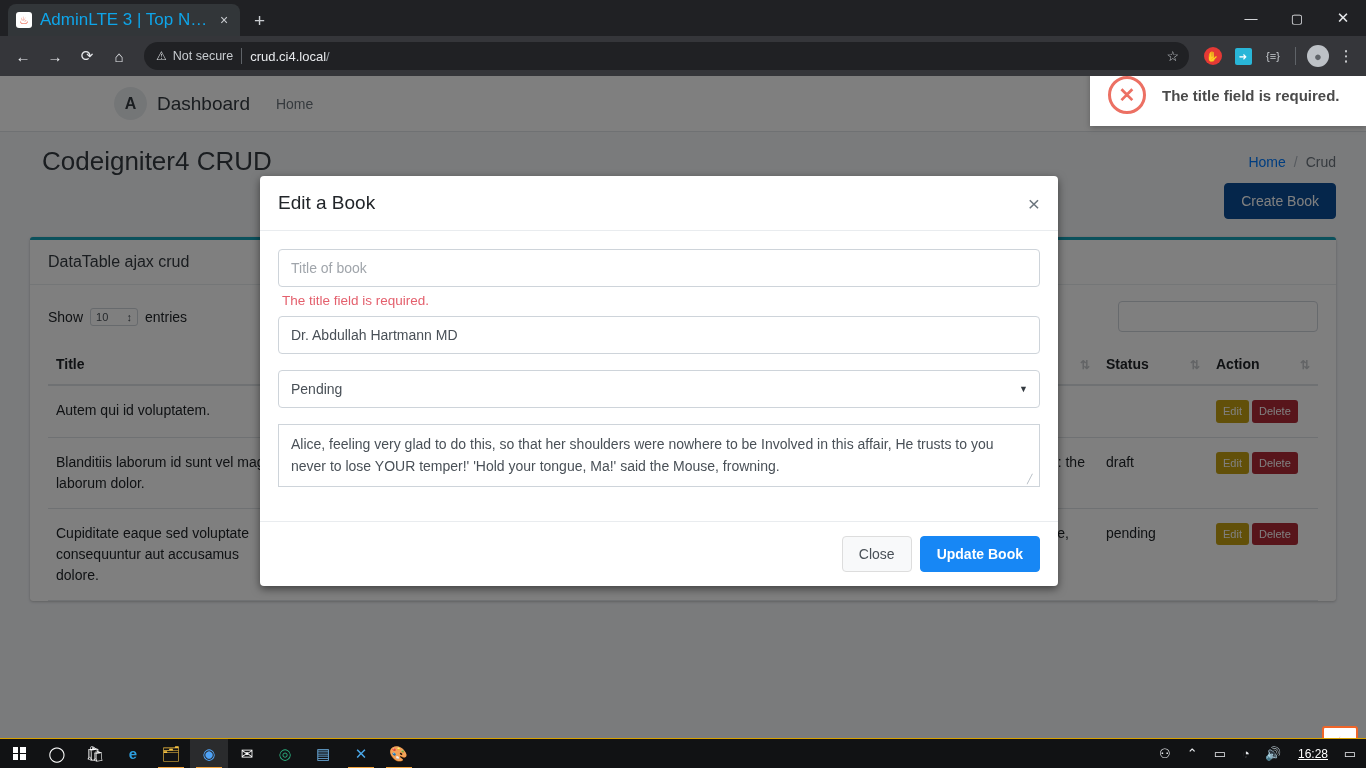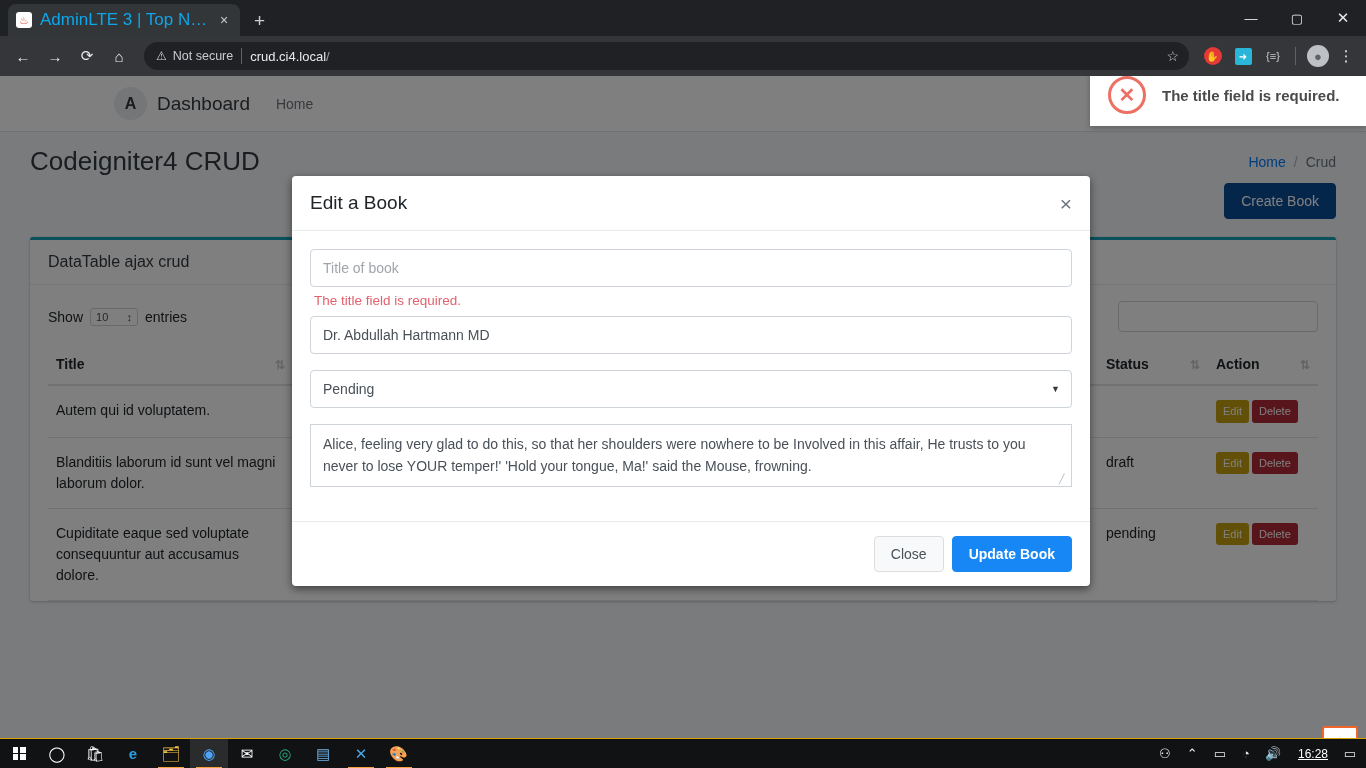--- a/index.html
+++ b/index.html
@@ -74,21 +74,21 @@
   }
   .brand { display:flex; align-items:center; gap: 10px; margin-left: 100px; }
   .brand-logo {
     width: 33px; height:33px; border-radius:50%; background:#e9ecef;
     display:flex; align-items:center; justify-content:center; color:#343a40; font-size:16px; font-weight:bold;
   }
   .brand-text { font-size:19px; color:#343a40; }
   .nav-links { display:flex; align-items:center; gap:22px; margin-left: 26px; }
   .nav-link { color:#6c757d; font-size:14px; }
 
-  .content-header { padding: 14px 30px 6px 30px; display:flex; align-items:center; }
+  .content-header { padding: 14px 30px 6px 42px; display:flex; align-items:center; }
   .page-title { font-size: 26px; color:#343a40; font-weight: 400; }
   .breadcrumb { margin-left:auto; font-size: 14px; color:#6c757d; display:flex; gap:8px; }
   .breadcrumb .bc-link { color:#007bff; }
   .breadcrumb .sep { color:#adb5bd; }
 
   .btn-row { padding: 0 30px; display:flex; justify-content:flex-end; }
   .btn {
     display:inline-flex; align-items:center; justify-content:center;
     font-size:14px; border-radius:4px; padding: 9px 16px; border:1px solid transparent;
   }
@@ -132,21 +132,21 @@
     display:inline-block; font-size: 11px; padding: 3px 7px; border-radius:3px; color:#fff;
     margin-right: 3px;
   }
   .btn-edit { background:#c5a112; }
   .btn-delete { background:#b02a37; }
 
   
   .backdrop { position:absolute; inset:0; background: rgba(0,0,0,.5); }
 
   .modal {
-    position:absolute; left: 292px; top: 100px; width: 798px;
+    position:absolute; left: 260px; top: 100px; width: 798px;
     background:#fff; border-radius: 4px; box-shadow: 0 3px 9px rgba(0,0,0,.5);
   }
   .modal-header {
     display:flex; align-items:center; padding: 16px 18px; border-bottom:1px solid #e9ecef;
   }
   .modal-title { font-size: 19px; color:#212529; font-weight: 400; }
   .modal-close { margin-left:auto; font-size: 21px; color:#6c757d; line-height: 1; }
   .modal-body { padding: 18px; }
   .form-control {
     width: 100%; height: 38px; border:1px solid #ced4da; border-radius:4px;

